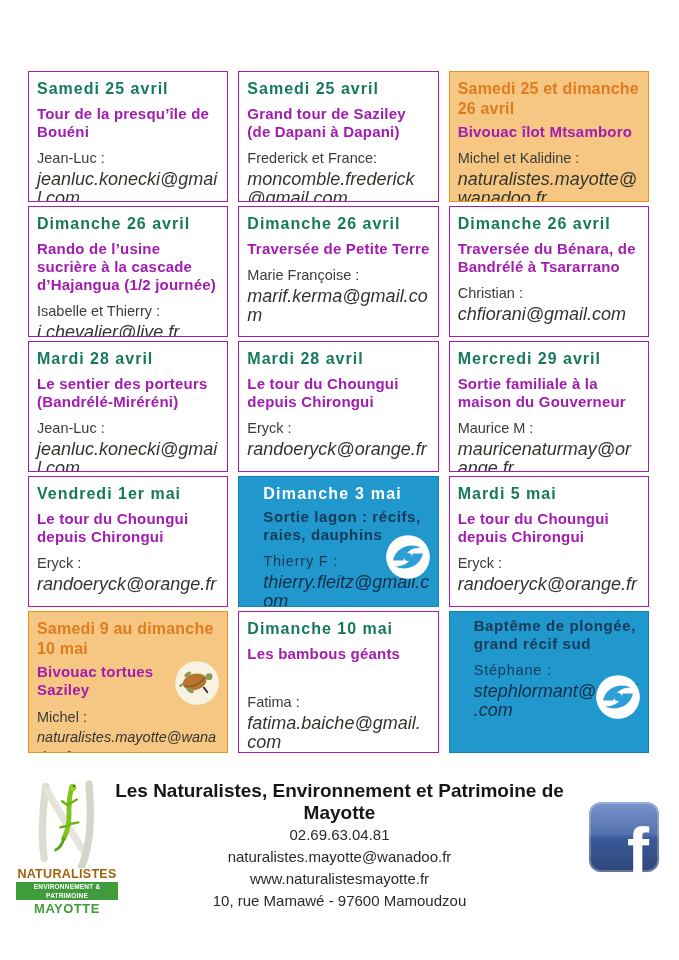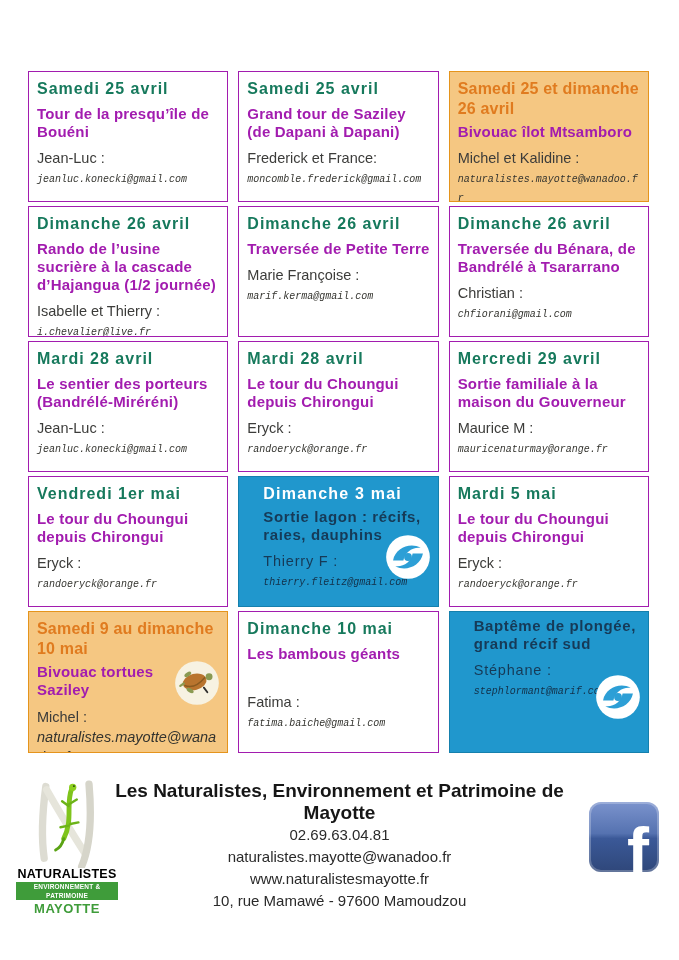--- a/index.html
+++ b/index.html
@@ -25,23 +25,22 @@
     letter-spacing:1px;color:#16795c;margin:2px 0 6px 0;
   }
   .card .title{
     font-weight:bold;font-size:15px;line-height:18px;
     letter-spacing:.2px;color:#a21caf;margin:0 0 8px 0;
   }
   .card .contact{
     font-size:14.5px;line-height:19px;color:#3c3c3a;margin:0 0 2px 0;
   }
   .card .email{
-    font-style:italic;font-size:10px;line-height:19px;color:#34342f;
+    font-style:italic;font-size:18px;line-height:19px;color:#34342f;
     overflow-wrap:anywhere;
-    font-family:Liberation Mono, monospace;
   }
   .contactline{font-size:14.5px;line-height:20px;color:#3c3c3a;overflow-wrap:anywhere;}
   .contactline .email-inline{font-style:italic;color:#34342f;}
   
   .v-orange{background:#f5c782;border-color:#e5941c;}
   .v-orange .date{color:#e07b1f;letter-spacing:.2px;margin-bottom:4px;}
   .v-blue{background:#2097cd;border-color:#1580ad;padding-left:24px;}
   .v-blue .date{color:#ffffff;letter-spacing:1.2px;margin-bottom:4px;}
   .v-blue .title{color:#163a57;letter-spacing:.6px;}
   .v-blue .contact{color:#163a57;letter-spacing:.8px;}
@@ -52,21 +51,21 @@
   .badge.mid{top:44%;}
   .badge.upper{top:34%;}
   
   .footer{position:absolute;left:0;top:772px;width:679px;height:185px;}
   .footer-text{width:480px;margin:0 auto;text-align:center;padding-top:8px;}
   .footer-text .org{font-weight:bold;font-size:19px;line-height:22px;color:#161616;}
   .footer-text .line{font-size:15px;line-height:22px;color:#2a2a2a;}
   
   .logo{position:absolute;left:14px;top:8px;width:106px;text-align:center;}
   .logo svg{width:86px;height:88px;display:block;margin:0 auto;}
-  .logo .l1{font-weight:bold;font-size:12.5px;letter-spacing:.3px;color:#000000;line-height:13px;}
+  .logo .l1{font-weight:bold;font-size:12.5px;letter-spacing:.3px;color:#a16207;line-height:13px;}
   .logo .l2{display:block;background:#3f9c3a;color:#ffffff;font-weight:bold;
             font-size:6.5px;line-height:9px;letter-spacing:.2px;margin:1px 2px;}
   .logo .l3{font-weight:bold;font-size:13px;letter-spacing:.5px;color:#3f9c3a;line-height:15px;}
   
   .fb{
     position:absolute;right:20px;top:30px;width:70px;height:70px;
     border-radius:12px;overflow:hidden;
     background:linear-gradient(#7b93cd 0%,#5572b0 45%,#3b5998 52%,#2f477a 100%);
     box-shadow:inset 0 0 0 2px rgba(255,255,255,.25);
   }

